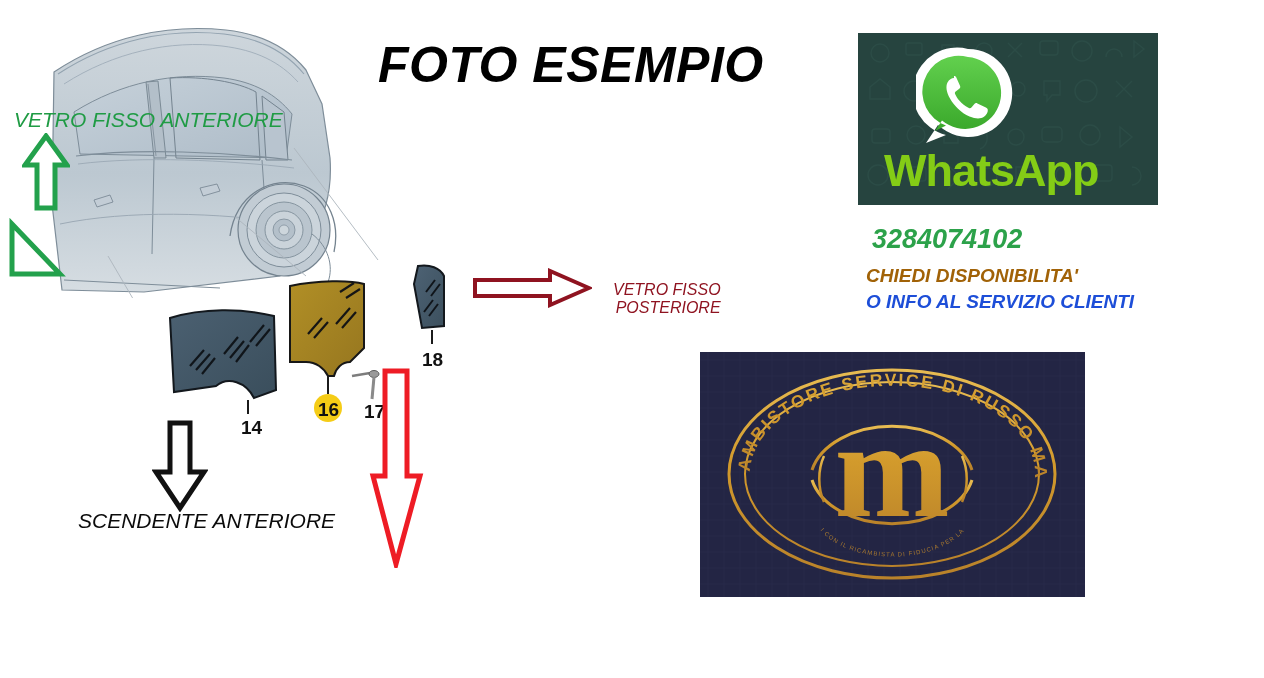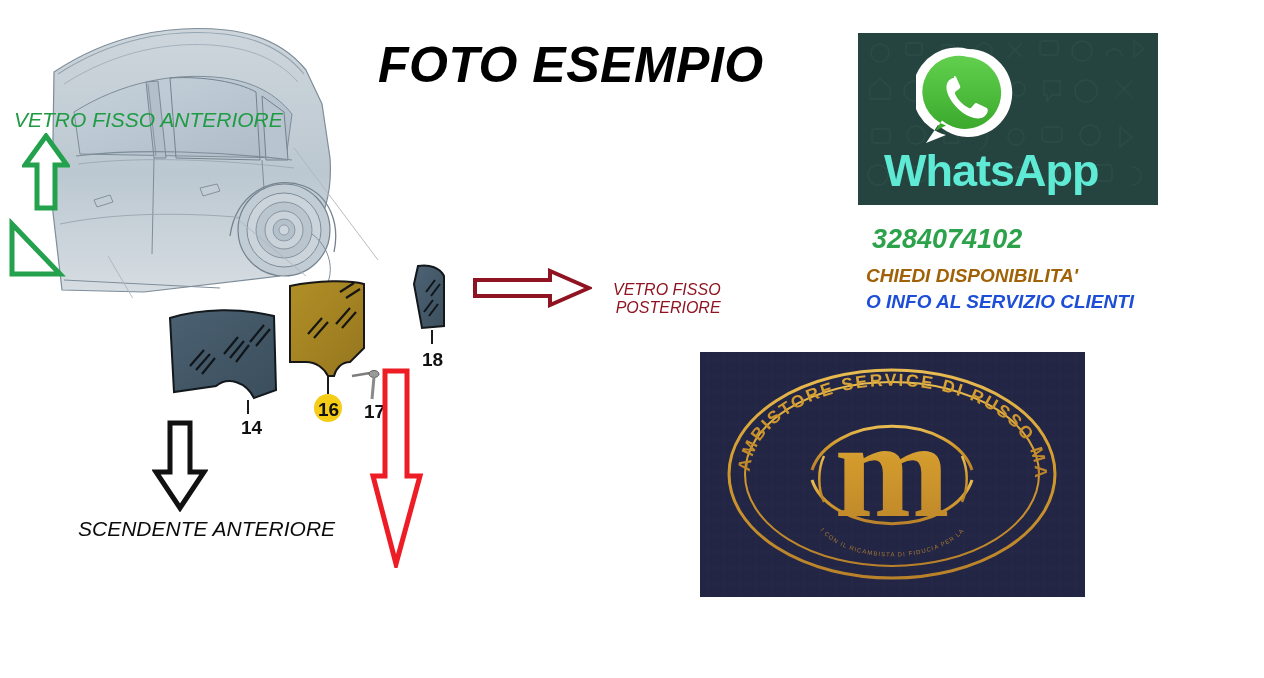--- a/index.html
+++ b/index.html
@@ -57,21 +57,20 @@
   }
   #label-vetro-fisso-posteriore {
     left: 613px; top: 281px;
     font-size: 16px;
     color: #8f1320;
   }
   #label-scendente-anteriore {
     left: 78px; top: 509px;
     font-size: 21px;
     color: #0b0b0b;
-    margin-top: 8px;
   }
   #label-scendente-posteriore {
     left: 350px; top: 585px;
     font-size: 21px;
     color: #ee1c25;
   }
 
   
   #arrow-green-up   { left: 22px;  top: 133px; width: 48px;  height: 78px; }
   #triangle-green   { left: 6px;   top: 218px; width: 60px;  height: 62px; }
@@ -94,21 +93,21 @@
   #whatsapp-logo-mark {
     position: absolute;
     left: 58px; top: 12px;
     width: 104px; height: 104px;
   }
   #whatsapp-wordmark {
     position: absolute;
     left: 26px; top: 112px;
     font-size: 45px;
     font-weight: bold;
-    color: #5eead4;
+    color: #84cc16;
     letter-spacing: -1px;
     white-space: nowrap;
   }
 
   
   #contact-phone {
     left: 872px; top: 224px;
     font-size: 27px;
     font-weight: bold;
     font-style: italic;

